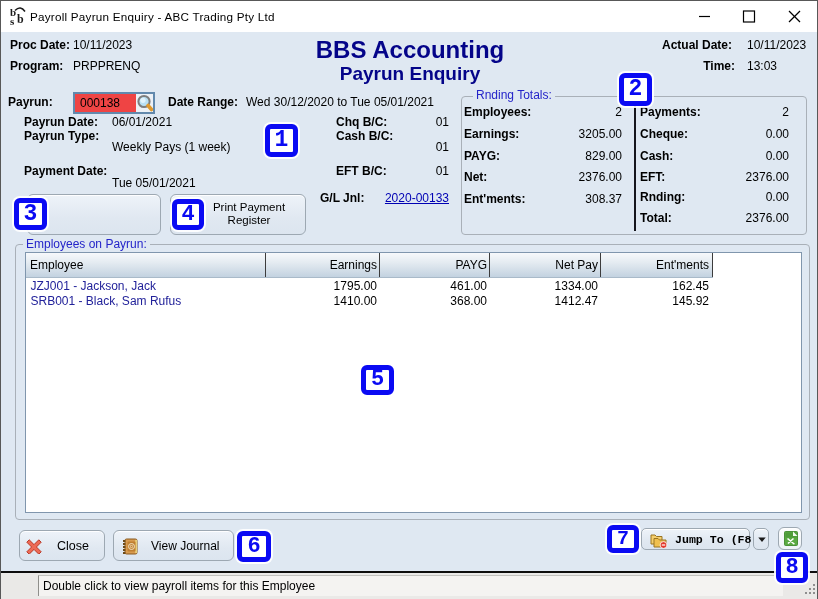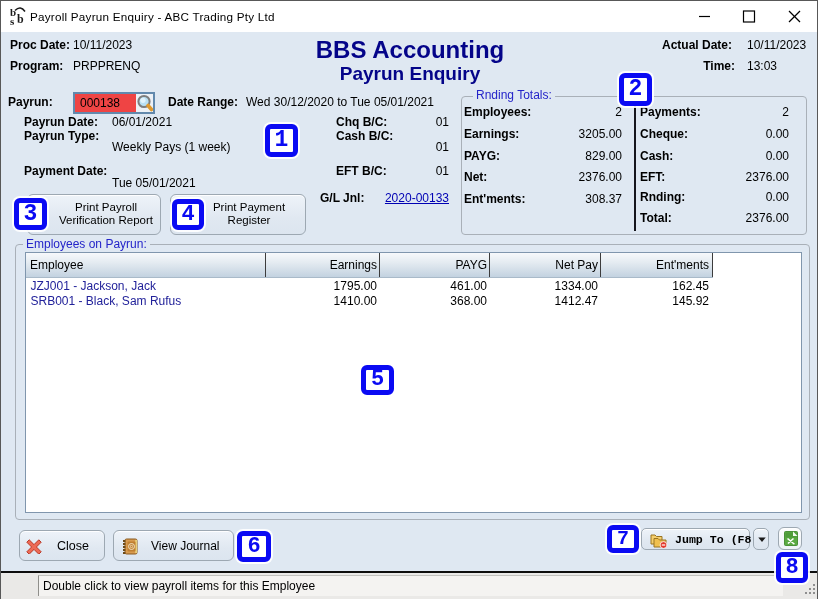--- a/index.html
+++ b/index.html
@@ -75,21 +75,20 @@
   <div class="abs lbl" style="left:335px;top:114px;">Chq B/C:</div>
   <div class="abs val" style="right:368px;top:114px;">01</div>
   <div class="abs lbl" style="left:335px;top:128px;">Cash B/C:</div>
   <div class="abs val" style="right:368px;top:138.5px;">01</div>
   <div class="abs lbl" style="left:335px;top:163px;">EFT B/C:</div>
   <div class="abs val" style="right:368px;top:163px;">01</div>
   <div class="abs lbl" style="left:319px;top:190px;">G/L Jnl:</div>
   <div class="abs val link" style="right:368px;top:190px;">2020-00133</div>
 
   <div class="btn" style="left:26px;top:193px;width:132px;height:39px;"></div>
-  <div class="abs val" style="left:38px;top:199.5px;width:134px;text-align:center;font-size:11.5px;line-height:13.2px;">Print Payroll<br>Verification Report</div>
   <div class="btn" style="left:169px;top:193px;width:134px;height:39px;"></div>
   <div class="abs val" style="left:181px;top:199.5px;width:134px;text-align:center;font-size:11.5px;line-height:13.2px;">Print Payment<br>Register</div>
 
   <div class="fieldset" style="left:460px;top:95px;width:344px;height:137px;"></div>
   <div class="legend" style="left:472px;top:87px;">Rnding Totals:</div>
   <div class="abs" style="left:633px;top:103px;width:2px;height:127px;background:#15151d;"></div>
   <div class="abs lbl" style="left:463px;top:104px;">Employees:</div>
     <div class="abs val" style="right:195px;top:104px;">2</div>
   <div class="abs lbl" style="left:463px;top:126px;">Earnings:</div>
     <div class="abs val" style="right:195px;top:126px;">3205.00</div>

